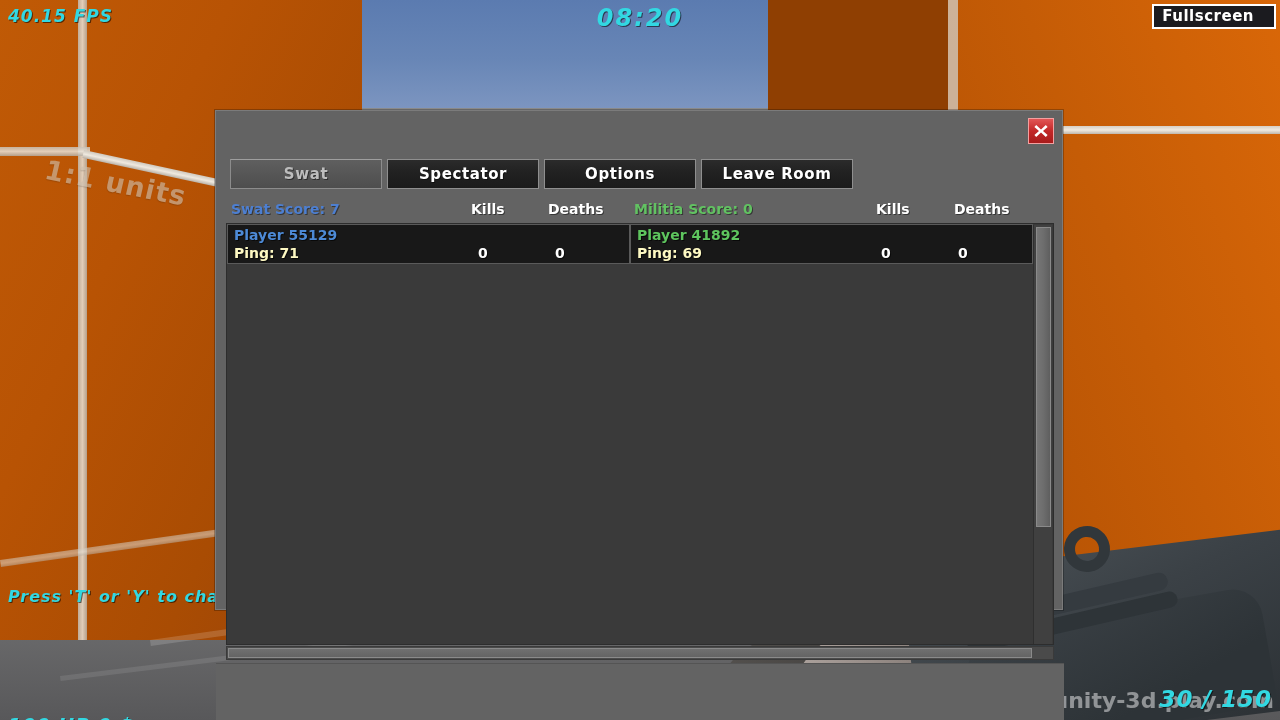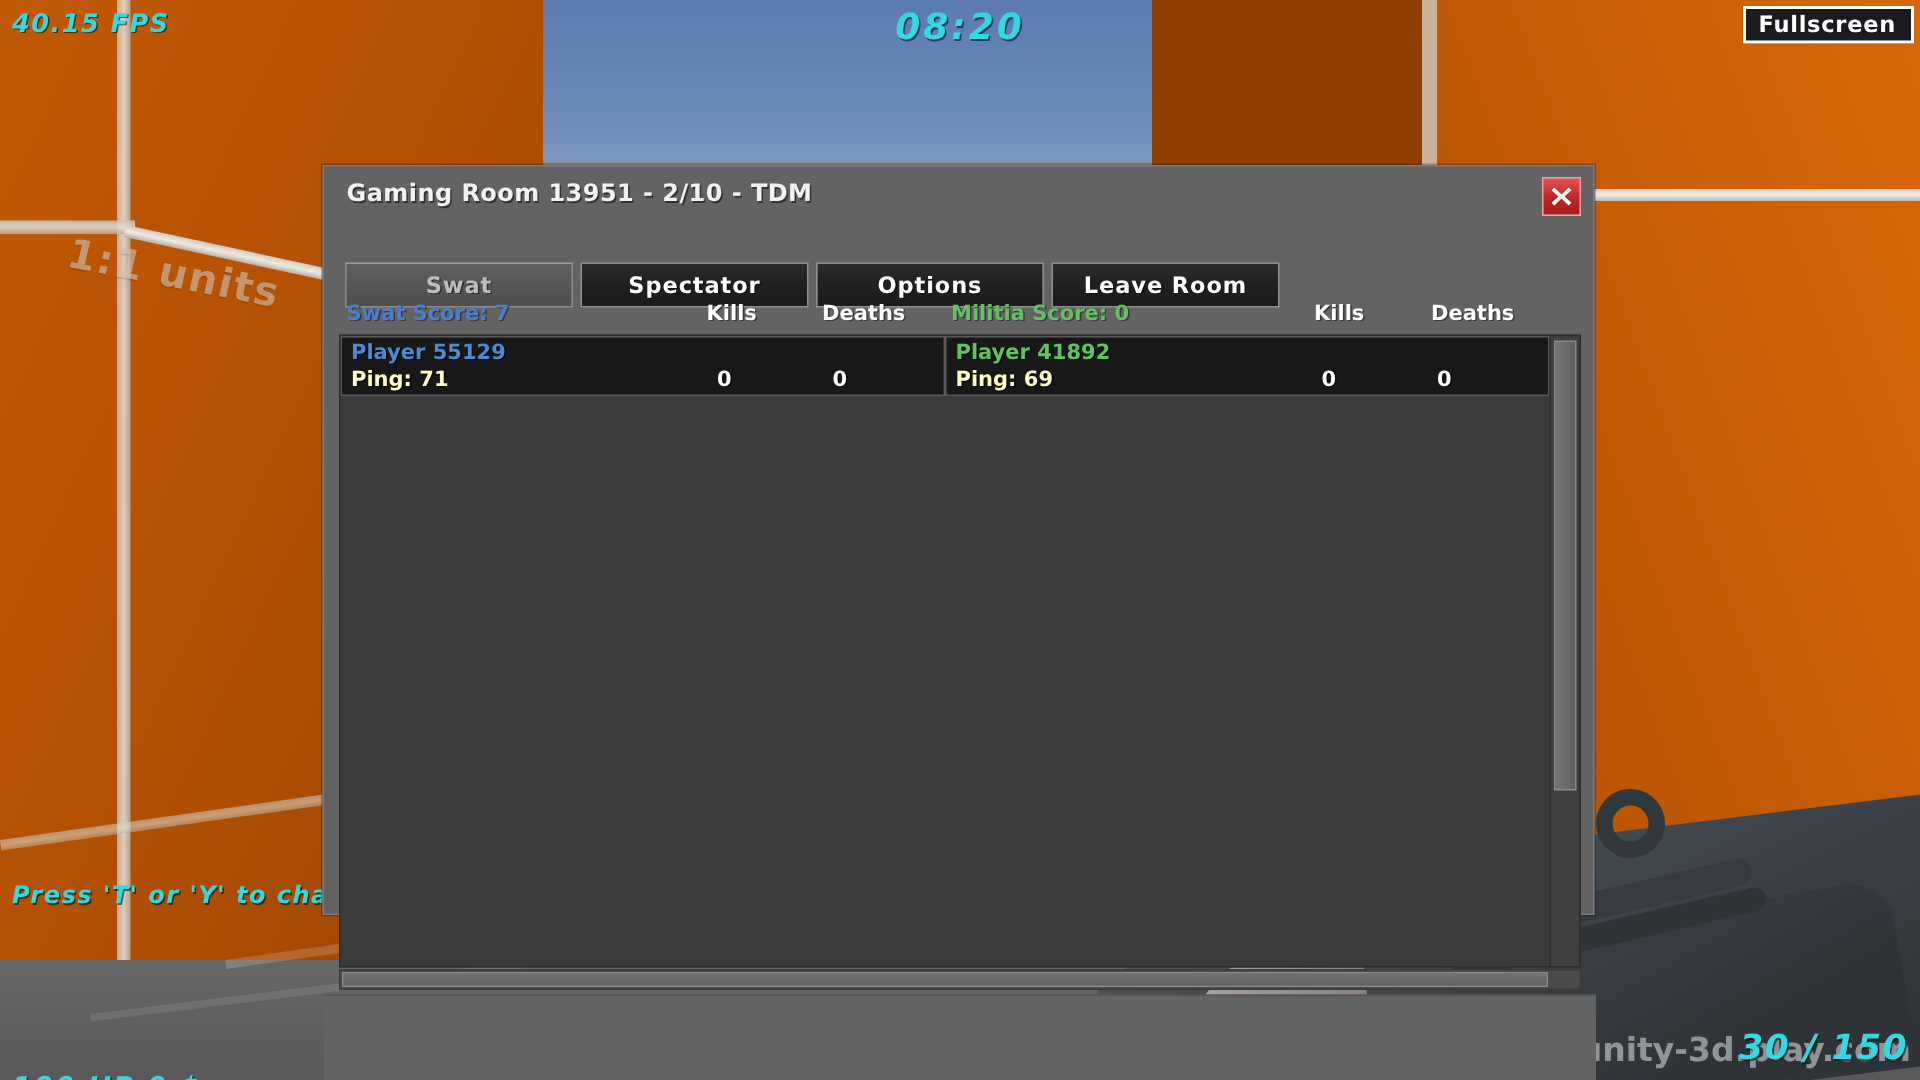--- a/index.html
+++ b/index.html
@@ -151,21 +151,21 @@
     font-family: "DejaVu Sans", sans-serif;
     font-size: 22px; font-weight: bold; letter-spacing: 0px;
   }
   #fullscreen-btn {
     position: absolute; right: 4px; top: 4px;
     background: #1b1b1f;
     border: 2px solid #ffffff;
     color: #ffffff;
     font-family: "DejaVu Sans", sans-serif;
     font-weight: bold; font-size: 15px;
-    padding: 1px 10px 2px 8px;
+    padding: 1px 20px 2px 8px;
     letter-spacing: 0.5px;
     cursor: pointer;
     text-align: right;
   }
 
   
   #panel {
     position: absolute; left: 215px; top: 110px;
     width: 848px; height: 500px;
     background: #636363;
@@ -186,21 +186,21 @@
     background: linear-gradient(180deg,#e25555 0%, #c22727 50%, #a81b1b 100%);
     border: 1px solid #f3a0a0;
     display: flex; align-items: center; justify-content: center;
     cursor: pointer;
   }
   #close-btn svg { display:block; }
 
   .btn-row {
     position: absolute; left: 14px; top: 48px;
     width: 820px; height: 14px;
-    display: flex; gap: 5px; margin-top: 16px;
+    display: flex; gap: 5px;
   }
   .team-btn {
     height: 30px;
     border: 1px solid #8c8c8c;
     border-top-color: #9e9e9e;
     font-family: "DejaVu Sans", sans-serif;
     font-weight: bold; font-size: 15px;
     letter-spacing: .6px;
     display: flex; align-items: center; justify-content: center;
     cursor: pointer;
@@ -359,21 +359,20 @@
   <div class="hud-text" id="fps">40.15 FPS</div>
   <div class="hud-text" id="timer">08:20</div>
   <div class="hud-text" id="chat-hint">Press 'T' or 'Y' to chat</div>
   <div class="hud-text" id="hp-money">100 HP  0 $</div>
   <div class="watermark">unity-3d.play.com</div>
   <div class="hud-text" id="ammo">30 / 150</div>
   <button id="fullscreen-btn">Fullscreen</button>
 
   <div id="panel">
 
-    <div class="panel-title">Gaming Room 13951 - 2/10 - TDM</div>
 
     <div id="close-btn">
       <span>
         <svg width="16" height="16" viewBox="0 0 16 16">
           <path d="M3.2 2 L8 6.6 L12.8 2 L14.6 3.9 L10 8 L14.6 12.1 L12.8 14 L8 9.4 L3.2 14 L1.4 12.1 L6 8 L1.4 3.9 Z" fill="#ffffff"></path>
         </svg>
       </span>
     </div>
 
     <div class="btn-row">

